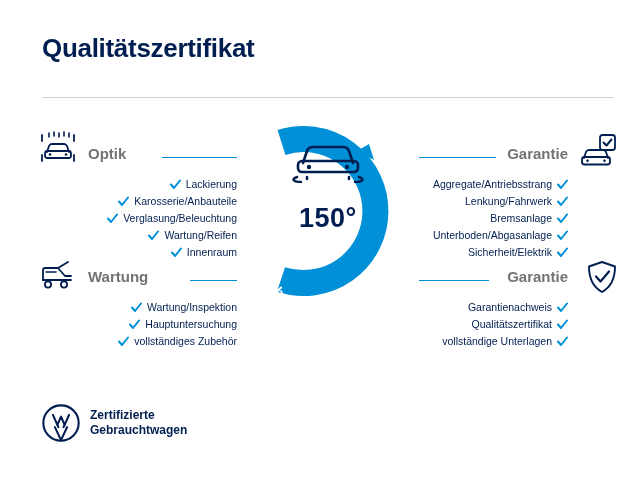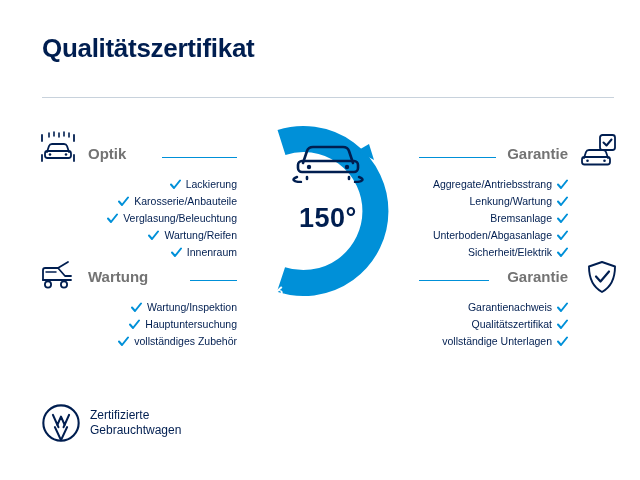--- a/index.html
+++ b/index.html
@@ -159,21 +159,21 @@
     align-items: center;
   }
   .vw-logo {
     width: 38px;
     height: 38px;
     flex: 0 0 38px;
   }
   .footer-text {
     margin-left: 10px;
     font-size: 12px;
-    font-weight: normal;
+    font-weight: bold;
     line-height: 15px;
     color: #001e50;
     white-space: nowrap;
   }
   .footer-text span { display: block; }
 </style>
 </head>
 <body>
 
 <div class="page">
@@ -309,21 +309,21 @@
     <div class="items">
       <div class="item right">
         <span>Aggregate/Antriebsstrang</span>
         <span class="chk">
             <svg width="11" height="11" viewBox="0 0 11 11">
               <path d="M1,5.5 L4,9 L10,1.5" fill="none" stroke="#0090d8" stroke-width="2" stroke-linecap="round" stroke-linejoin="round"></path>
             </svg>
           </span>
       </div>
       <div class="item right">
-        <span>Lenkung/Wartung</span>
+        <span>Lenkung/Fahrwerk</span>
         <span class="chk">
             <svg width="11" height="11" viewBox="0 0 11 11">
               <path d="M1,5.5 L4,9 L10,1.5" fill="none" stroke="#0090d8" stroke-width="2" stroke-linecap="round" stroke-linejoin="round"></path>
             </svg>
           </span>
       </div>
       <div class="item right">
         <span>Bremsanlage</span>
         <span class="chk">
             <svg width="11" height="11" viewBox="0 0 11 11">

